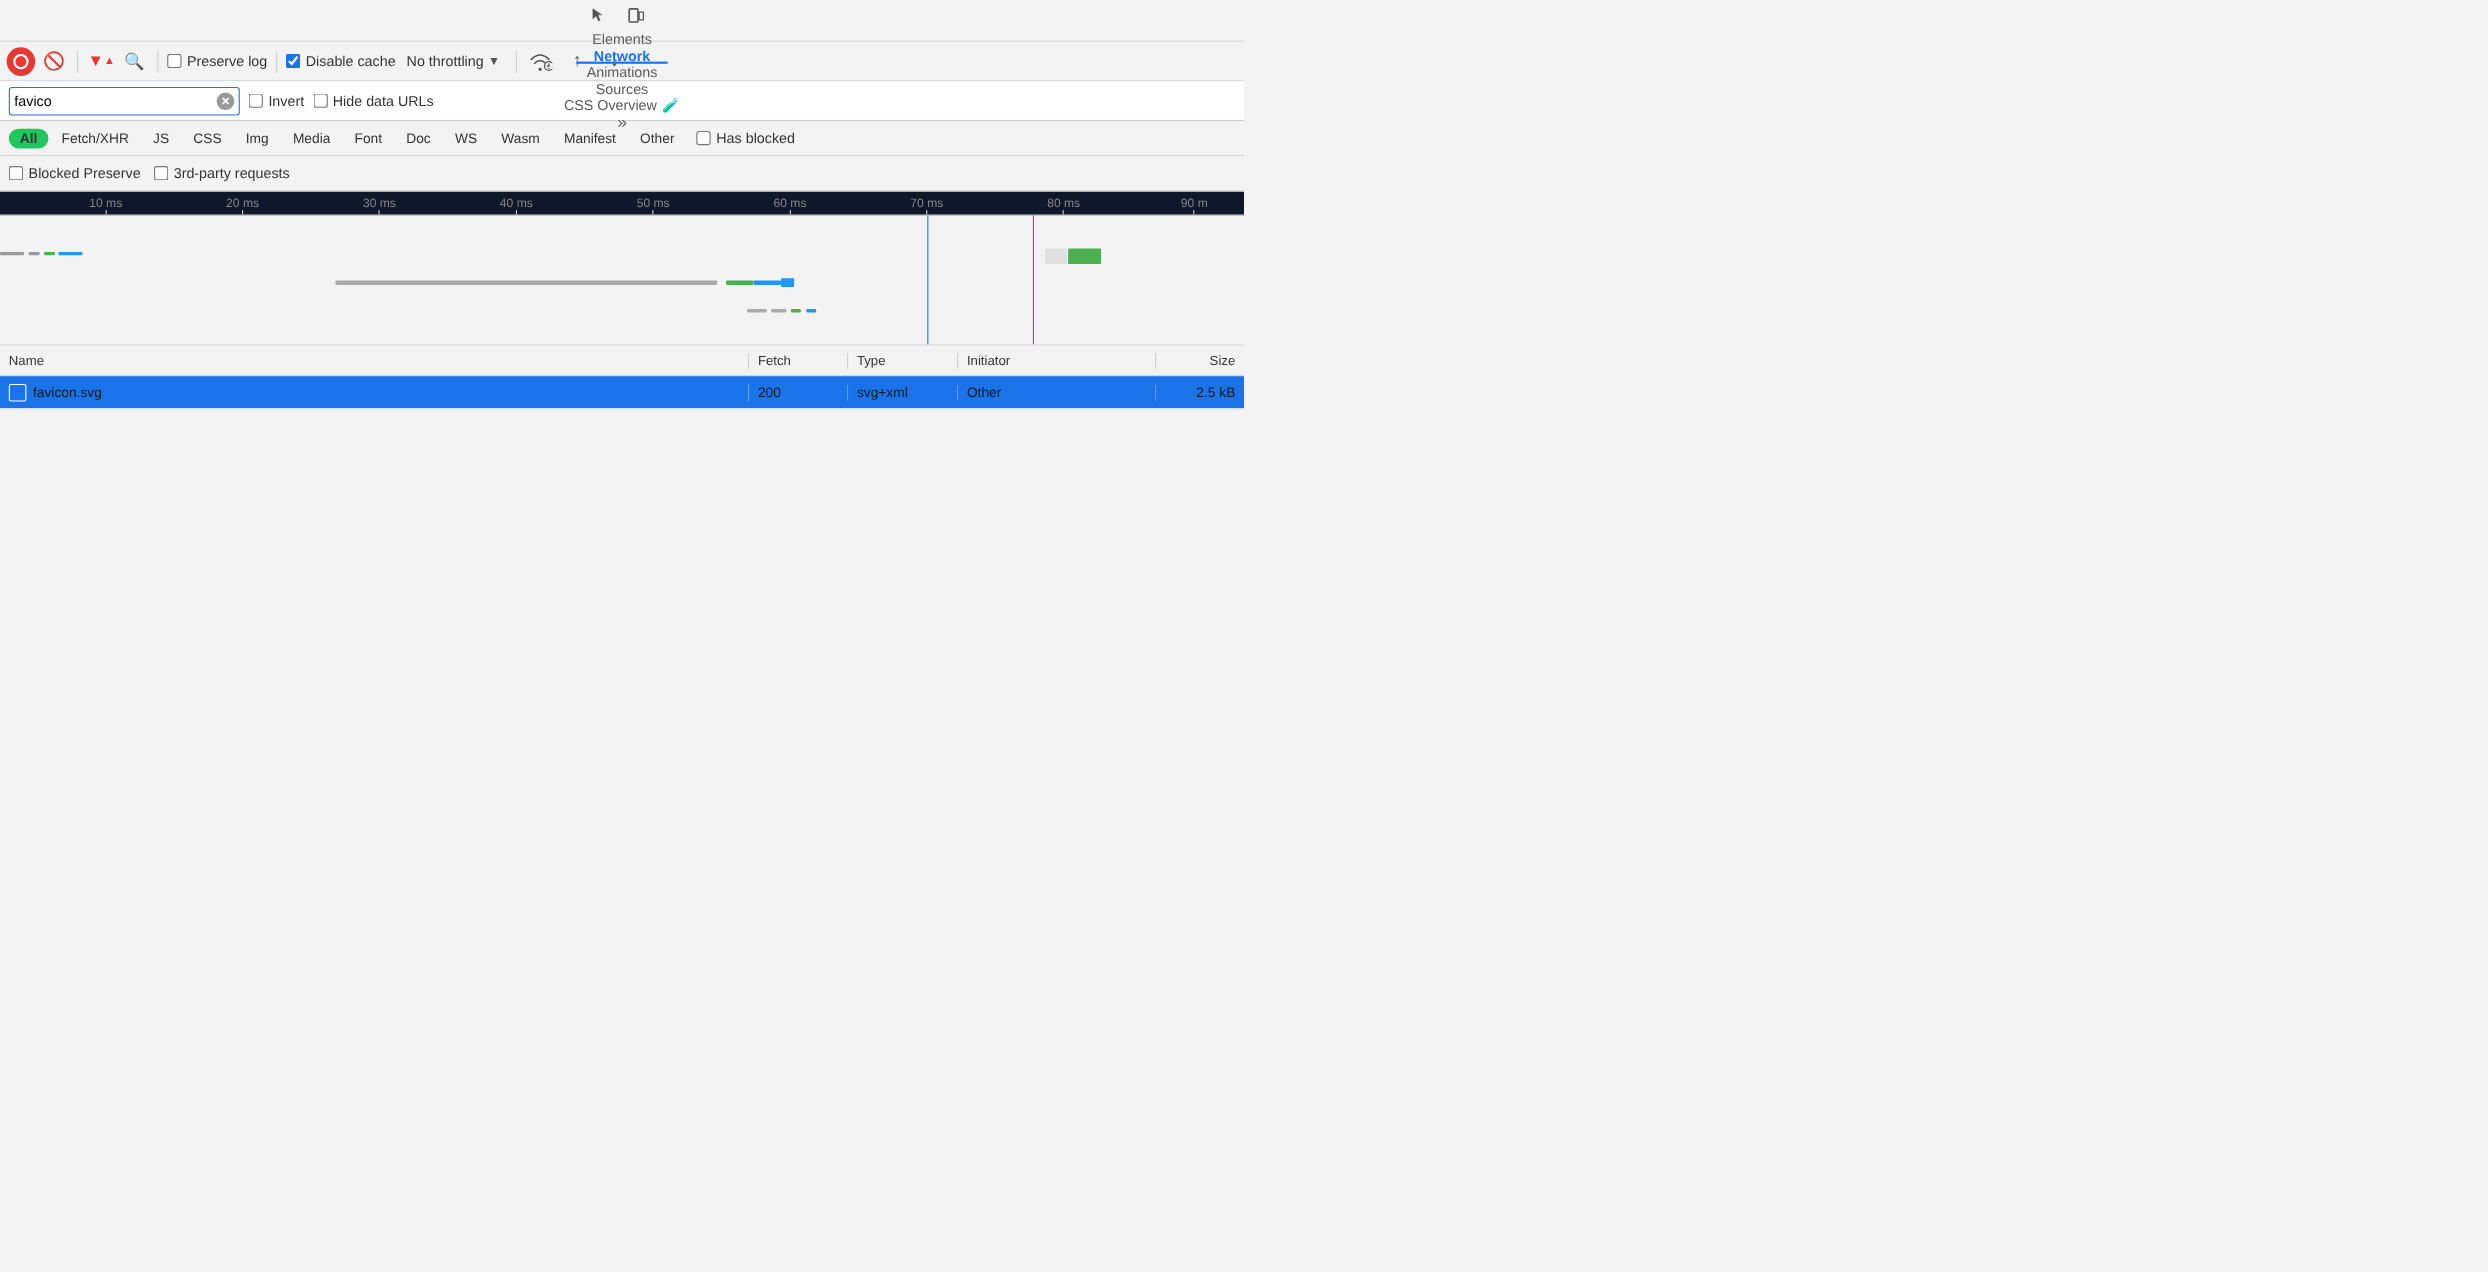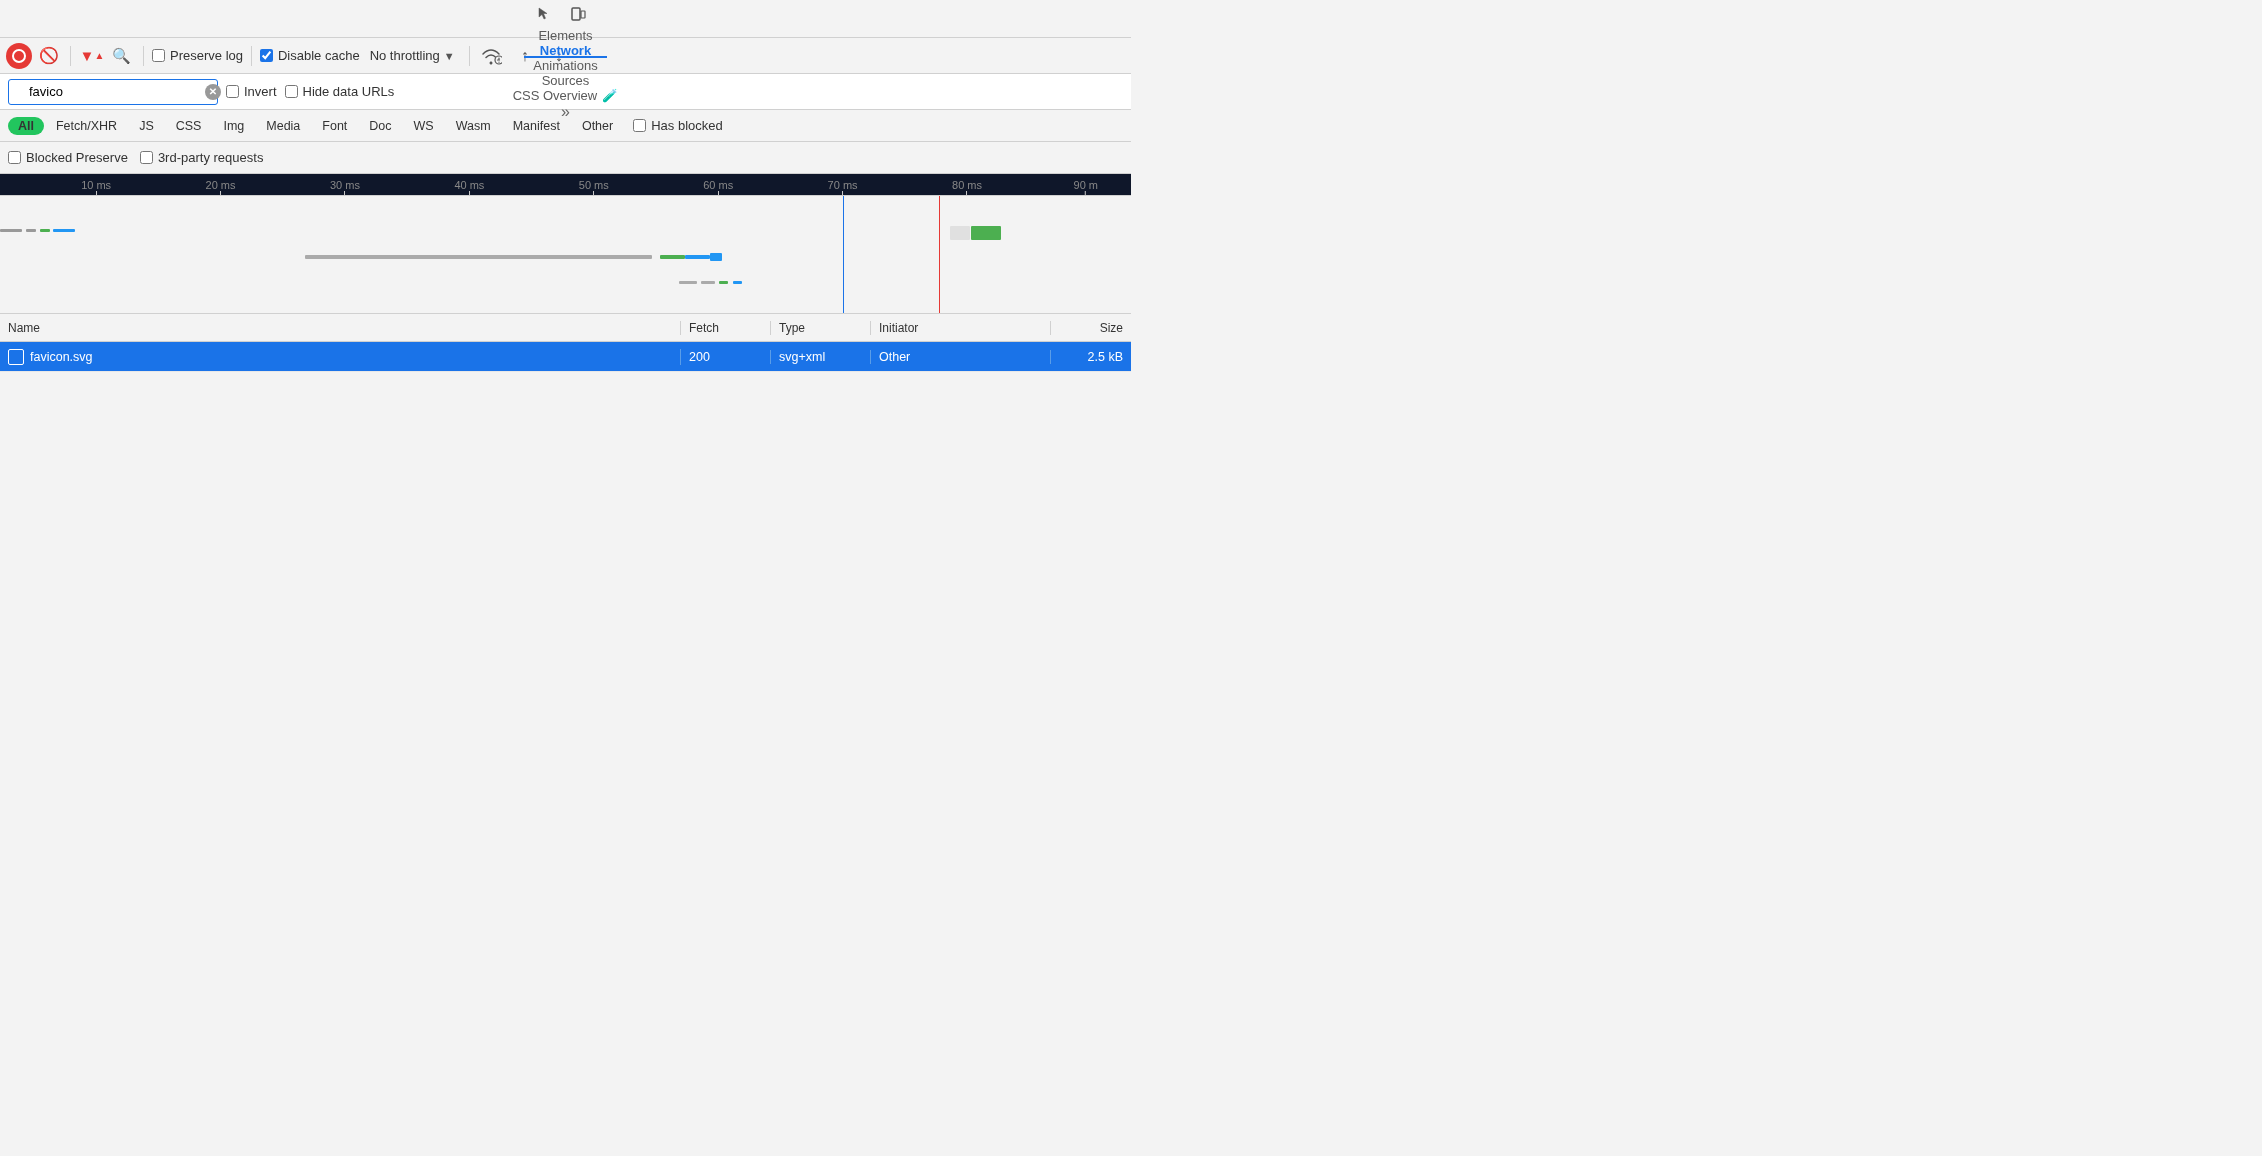--- a/index.html
+++ b/index.html
@@ -162,21 +162,21 @@
       height: 36px;
       padding: 0 8px;
       gap: 8px;
     }
     .search-box {
       display: flex;
       align-items: center;
       border: 1.5px solid #1a73e8;
       border-radius: 3px;
       background: white;
-      padding: 2px 20px;
+      padding: 2px 4px;
       width: 210px;
       height: 26px;
     }
     .search-box input {
       border: none;
       outline: none;
       font-size: 13px;
       flex: 1;
       background: transparent;
     }
@@ -312,21 +312,21 @@
 
     .table-row {
       display: flex;
       align-items: center;
       height: 30px;
       border-bottom: 1px solid #e8e8e8;
       font-size: 12.5px;
     }
     .table-row.selected {
       background: #1a73e8;
-      color: #ffffff;
+      color: #0f172a;
     }
     .table-row.selected .col-name,
     .table-row.selected .col-status,
     .table-row.selected .col-type,
     .table-row.selected .col-initiator,
     .table-row.selected .col-size {
       border-right-color: #5a9de8;
     }
     .row-checkbox {
       width: 16px;

